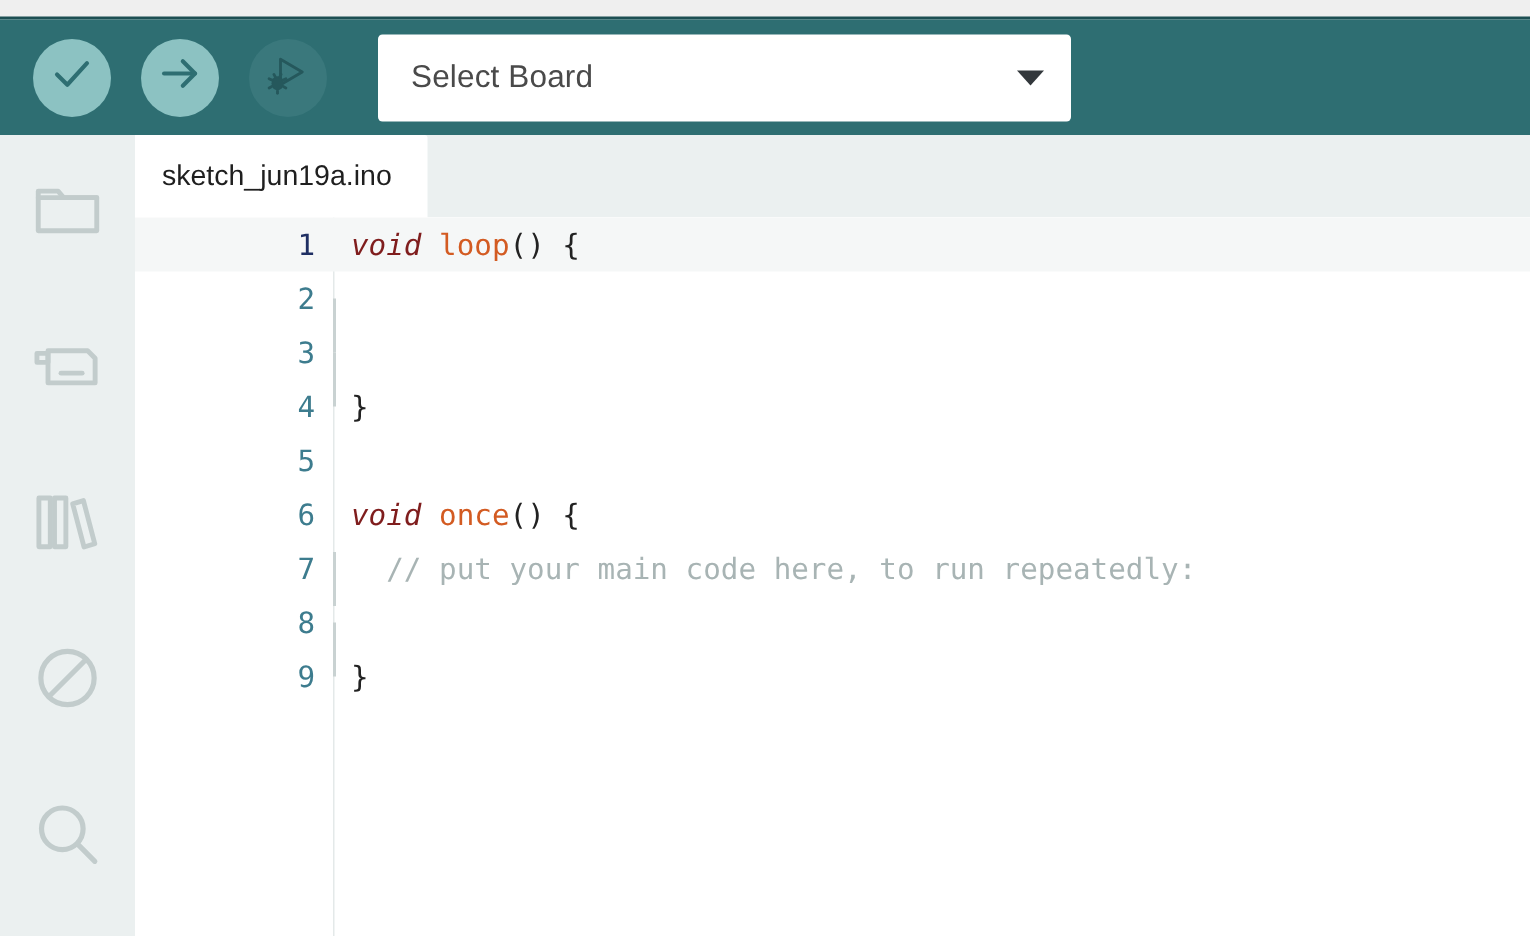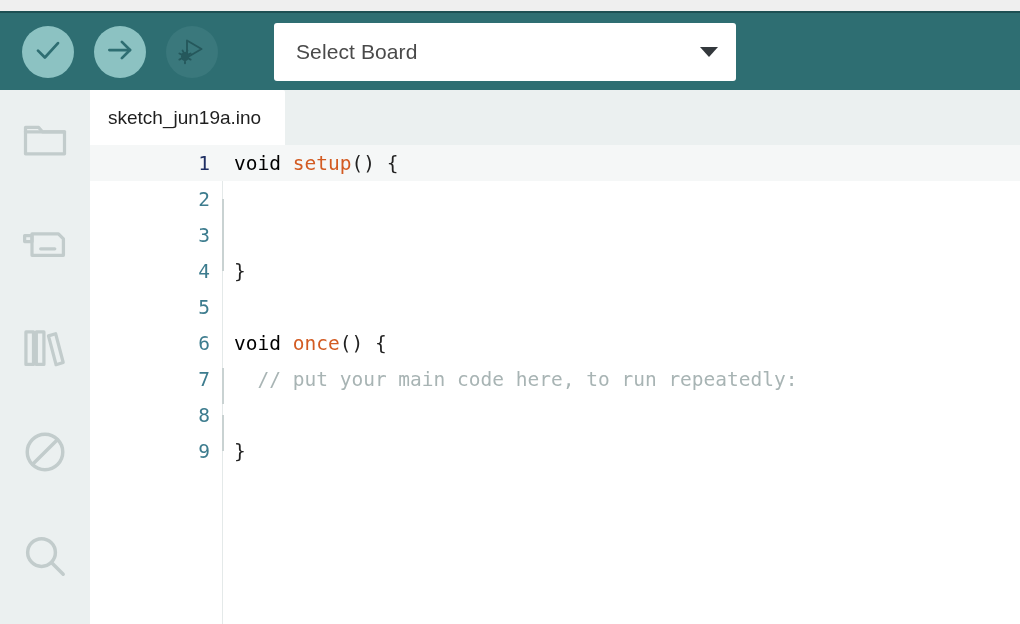--- a/index.html
+++ b/index.html
@@ -50,21 +50,21 @@
     display: flex;
     align-items: center;
     justify-content: center;
     flex: 0 0 auto;
   }
   .tb-btn.verify  { background: #8cc2c2; margin-left: 22px; }
   .tb-btn.upload  { background: #8cc2c2; margin-left: 20px; }
   .tb-btn.debug   { background: #3a787c; margin-left: 20px; }
 
   .board-select {
-    margin-left: 56px;
+    margin-left: 34px;
     width: 462px;
     height: 58px;
     background: #ffffff;
     border-radius: 3px;
     display: flex;
     align-items: center;
     box-sizing: border-box;
     padding: 0 18px 0 22px;
   }
   .board-select-label {
@@ -182,21 +182,21 @@
   .indent-guide {
     position: absolute;
     left: 0px;
     top: 0;
     width: 2px;
     height: 36px;
     background: #c9d2d2;
   }
 
   
-  .t-key   { color: #000000; }
+  .t-key   { color: #7f1d1d; font-style: italic; }
   .t-fn    { color: #d35b22; }
   .t-punct { color: #222222; }
   .t-com   { color: #a8b4b4; }
 </style>
 </head>
 <body>
 
 <div id="app">
 
   <div class="top-strip"></div>
@@ -296,21 +296,21 @@
 
     <div class="tabbar">
       <div class="tab" style="width: 195px;">
         <span class="tab-label">sketch_jun19a.ino</span>
       </div>
     </div>
 
     <div class="code-wrap">
       <div class="gutter-rule"></div>
       <div class="code-rows" id="code-rows">
-          <div class="code-row active"><div class="gutter">1</div><div class="code-text"><span class="t-key">void</span><span class=""> </span><span class="t-fn">setup</span><span class="t-punct">() {</span></div></div>
+          <div class="code-row active"><div class="gutter">1</div><div class="code-text"><span class="t-key">void</span><span class=""> </span><span class="t-fn">loop</span><span class="t-punct">() {</span></div></div>
           <div class="code-row"><div class="gutter">2</div><div class="code-text"><span class="indent-guide"></span></div></div>
           <div class="code-row"><div class="gutter">3</div><div class="code-text"><span class="indent-guide"></span></div></div>
           <div class="code-row"><div class="gutter">4</div><div class="code-text"><span class="t-punct">}</span></div></div>
           <div class="code-row"><div class="gutter">5</div><div class="code-text"></div></div>
           <div class="code-row"><div class="gutter">6</div><div class="code-text"><span class="t-key">void</span><span class=""> </span><span class="t-fn">once</span><span class="t-punct">() {</span></div></div>
           <div class="code-row"><div class="gutter">7</div><div class="code-text"><span class="indent-guide"></span><span class="t-com">  // put your main code here, to run repeatedly:</span></div></div>
           <div class="code-row"><div class="gutter">8</div><div class="code-text"><span class="indent-guide"></span></div></div>
           <div class="code-row"><div class="gutter">9</div><div class="code-text"><span class="t-punct">}</span></div></div>
         </div>
     </div>

